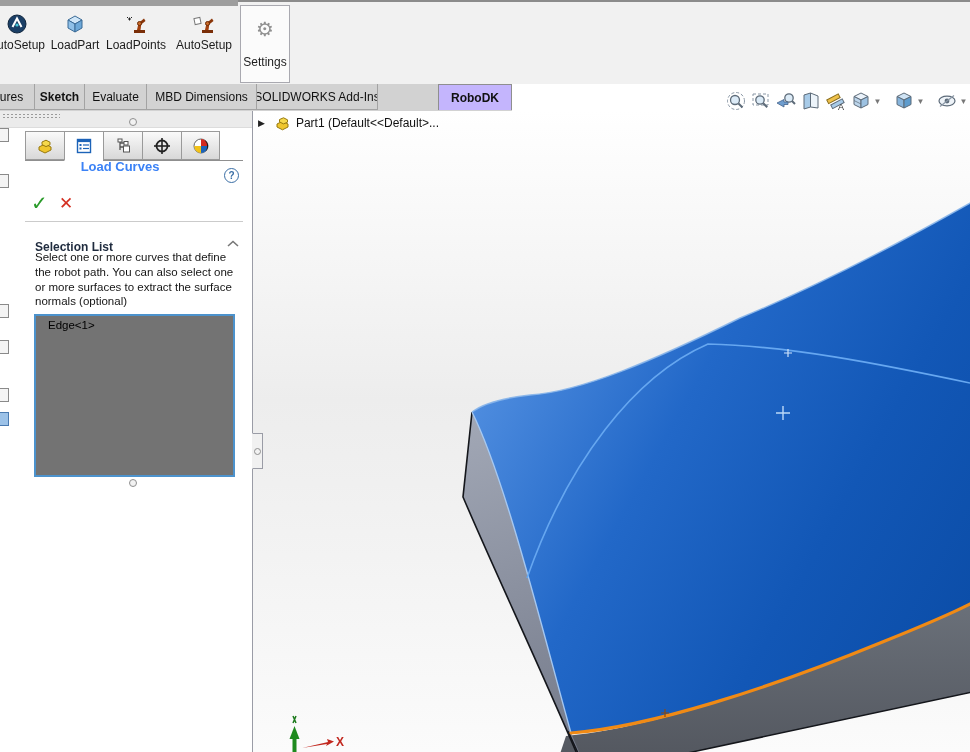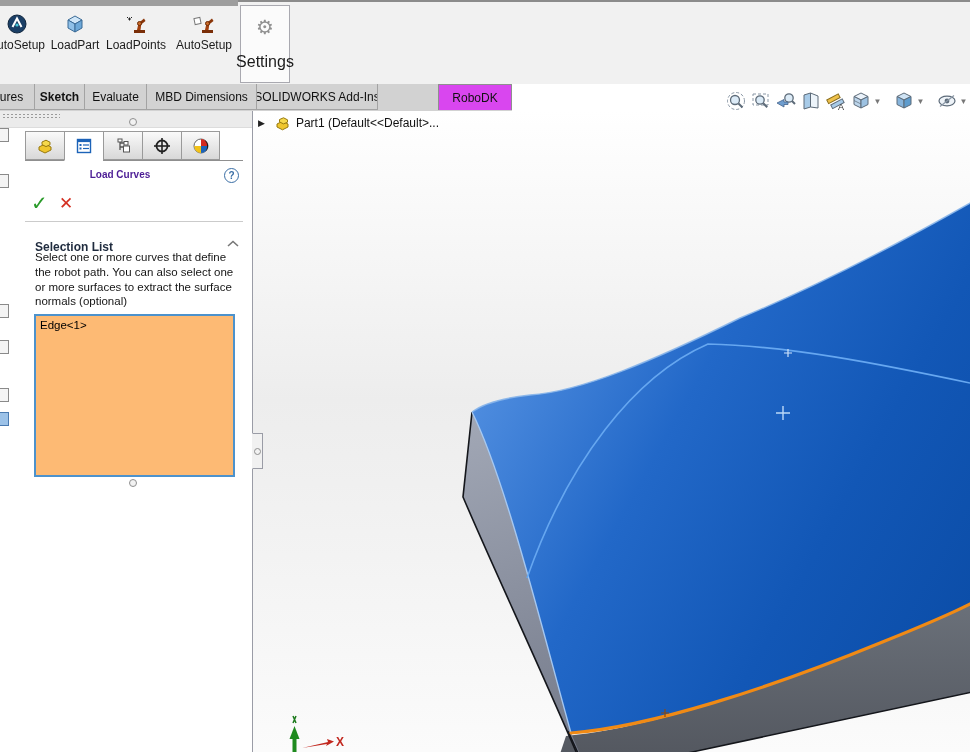--- a/index.html
+++ b/index.html
@@ -11,51 +11,51 @@
   .topbar{left:0;top:0;width:970px;height:84px;background:#f1f1f1;}
   .topline{left:0;top:0;width:970px;height:2px;background:#8b8b8b;}
   .topline-left{left:0;top:0;width:238px;height:6px;background:#9e9e9e;}
   .tb-item{top:12px;width:66px;height:42px;display:flex;flex-direction:column;align-items:center;justify-content:flex-start;}
   .tb-item .ic{height:24px;display:flex;align-items:center;justify-content:center;}
   .tb-item .lbl{font-size:12px;color:#1c1c1c;margin-top:2px;white-space:nowrap;}
   .settings-box{left:240px;top:5px;width:50px;height:78px;background:#fbfbfb;
      border:1px solid #a9a9b0;box-sizing:border-box;display:flex;flex-direction:column;
      align-items:center;justify-content:center;}
   .gear{font-size:20px;color:#909090;line-height:20px;}
-  .settings-box .lbl{font-size:16px;color:#1c1c1c;margin-top:16px;}
+  .settings-box .lbl{font-size:12px;color:#1c1c1c;margin-top:16px;}
   
   .tabbar{left:0;top:84px;width:512px;height:27px;background:#d2d2d2;display:flex;}
   .rtab{height:26px;box-sizing:border-box;border-right:1px solid #a3a3a3;border-bottom:1px solid #a3a3a3;
         display:flex;align-items:center;justify-content:center;font-size:12px;color:#111;background:#d2d2d2;white-space:nowrap;overflow:hidden;}
   .rtab.first{margin-left:-35px;}
-  .rtab.active{background:#d946ef;border:1px solid #8f8f8f;border-bottom:none;font-weight:normal;text-align:center;}
+  .rtab.active{background:#c4b5fd;border:1px solid #8f8f8f;border-bottom:none;font-weight:bold;text-align:center;}
   
   .panel{left:0;top:111px;width:253px;height:641px;background:#ffffff;}
   .panel-strip{left:0;top:111px;width:253px;height:16px;background:#ebebeb;border-bottom:1px solid #dcdcdc;}
   .dots{left:2px;top:113px;width:58px;height:5px;
         background-image:radial-gradient(#9a9a9a 1px, transparent 1.2px);background-size:4px 3px;}
   .hcircle{width:8px;height:8px;border-radius:50%;border:1px solid #8f8f8f;background:#f2f2f2;box-sizing:border-box;}
   .side-ico{left:0;width:9px;height:14px;border:1px solid #8a8a8a;border-left:none;background:#f4f4f4;box-sizing:border-box;}
   .side-ico.blue{background:#9cc2e8;border-color:#4a7ab0;}
   .side-caret{font-size:8px;color:#333;}
   .pm-tabs{left:25px;top:131px;width:218px;height:30px;display:flex;border-bottom:1px solid #8f8f8f;box-sizing:border-box;}
   .pm-tab{width:39px;height:29px;box-sizing:border-box;border:1px solid #9a9a9a;border-right:none;
           background:linear-gradient(#fafafa,#d8d8d8);display:flex;align-items:center;justify-content:center;}
   .pm-tab:last-of-type{border-right:1px solid #9a9a9a;}
   .pm-tab.active{background:#ffffff;border-bottom:1px solid #fff;height:30px;}
-  .pm-title{left:25px;top:169px;width:190px;text-align:center;font-size:10px;font-weight:bold;color:#4c1d95;}
+  .pm-title{left:25px;top:159px;width:190px;text-align:center;font-size:13px;font-weight:bold;color:#3b82f6;}
   .help{left:224px;top:168px;width:15px;height:15px;border:1.5px solid #3a6ea5;border-radius:50%;
         color:#3a6ea5;font-size:10px;font-weight:bold;display:flex;align-items:center;justify-content:center;box-sizing:border-box;}
   .okbtn{left:31px;top:191px;font-size:20px;font-weight:bold;color:#2a9b2a;}
   .cancelbtn{left:59px;top:193px;font-size:17px;font-weight:bold;color:#d43022;}
   .divider{left:25px;top:221px;width:218px;height:1px;background:#cbcbcb;}
   .sec-title{left:35px;top:240px;font-size:12px;font-weight:bold;color:#1f2b3e;}
   .sec-chevron{left:227px;top:234px;}
   .para{left:35px;top:250px;width:208px;font-size:11.5px;line-height:14.8px;color:#151515;}
-  .listbox{left:34px;top:314px;width:201px;height:163px;background:#fdba74;border:2px solid #4c92cc;box-sizing:border-box;}
+  .listbox{left:34px;top:314px;width:201px;height:163px;background:#737373;border:2px solid #4c92cc;box-sizing:border-box;padding-left:8px;}
   .listrow{height:17px;font-size:11.5px;color:#000;display:flex;align-items:center;padding-left:4px;}
   .listrow.sel{background:#2e7ac1;color:#fff;}
   .panel-border{left:252px;top:111px;width:1px;height:641px;background:#9a9ca6;}
   .splitter{left:252px;top:433px;width:11px;height:36px;background:#f1f1f1;border:1px solid #9a9ca6;border-left:1px solid #f1f1f1;
             box-sizing:border-box;display:flex;align-items:center;justify-content:center;}
   .splitter .hcircle{width:7px;height:7px;}
   
   .viewport{left:253px;top:111px;width:717px;height:641px;
      background:linear-gradient(180deg,#ffffff 0%,#ededed 45%,#f0f0f0 58%,#fbfbfb 100%);}
   .scene{left:0;top:0;width:970px;height:752px;pointer-events:none;}

